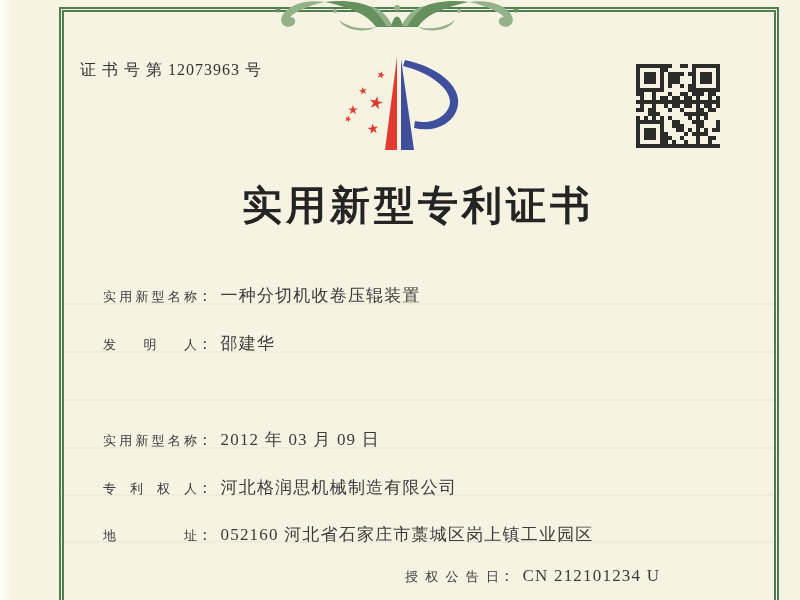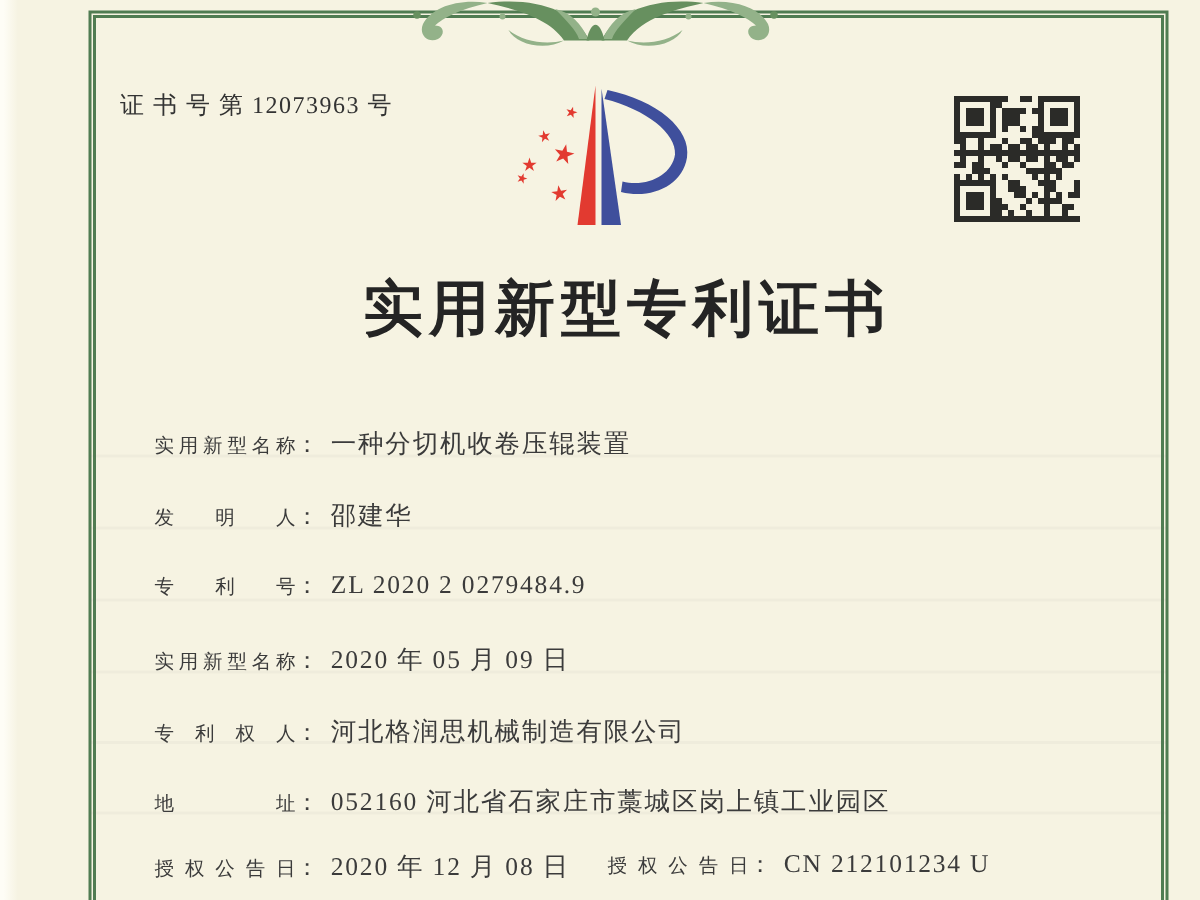--- a/index.html
+++ b/index.html
@@ -339,36 +339,30 @@
     </div>
 
   <h1 class="title">实用新型专利证书</h1>
 
   <div class="row row-1">
     <span class="lbl">实用新型名称</span><span class="colon">：</span><span class="val">一种分切机收卷压辊装置</span>
   </div>
   <div class="row row-2">
     <span class="lbl">发明人</span><span class="colon">：</span><span class="val">邵建华</span>
   </div>
-  <div class="row row-3">
-    <span class="lbl">专利号</span><span class="colon">：</span><span class="val">ZL 2020 2 0279484.9</span>
-  </div>
   <div class="row row-4">
-    <span class="lbl">实用新型名称</span><span class="colon">：</span><span class="val">2020 年 05 月 09 日</span>
+    <span class="lbl">实用新型名称</span><span class="colon">：</span><span class="val">2012 年 03 月 09 日</span>
   </div>
   <div class="row row-5">
     <span class="lbl">专利权人</span><span class="colon">：</span><span class="val">河北格润思机械制造有限公司</span>
   </div>
   <div class="row row-6">
     <span class="lbl">地址</span><span class="colon">：</span><span class="val">052160 河北省石家庄市藁城区岗上镇工业园区</span>
   </div>
 
-  <div class="row row-grant-date">
-    <span class="lbl">授权公告日</span><span class="colon">：</span><span class="val">2020 年 12 月 08 日</span>
-  </div>
   <div class="row row-grant-no">
     <span class="lbl">授权公告日</span><span class="colon">：</span><span class="val">CN 212101234 U</span>
   </div>
 
   <div class="streak" style="top:303px;"></div>
   <div class="streak" style="top:351px;"></div>
   <div class="streak" style="top:399px;"></div>
   <div class="streak" style="top:447px;"></div>
   <div class="streak" style="top:494px;"></div>
   <div class="streak" style="top:541px;"></div>

